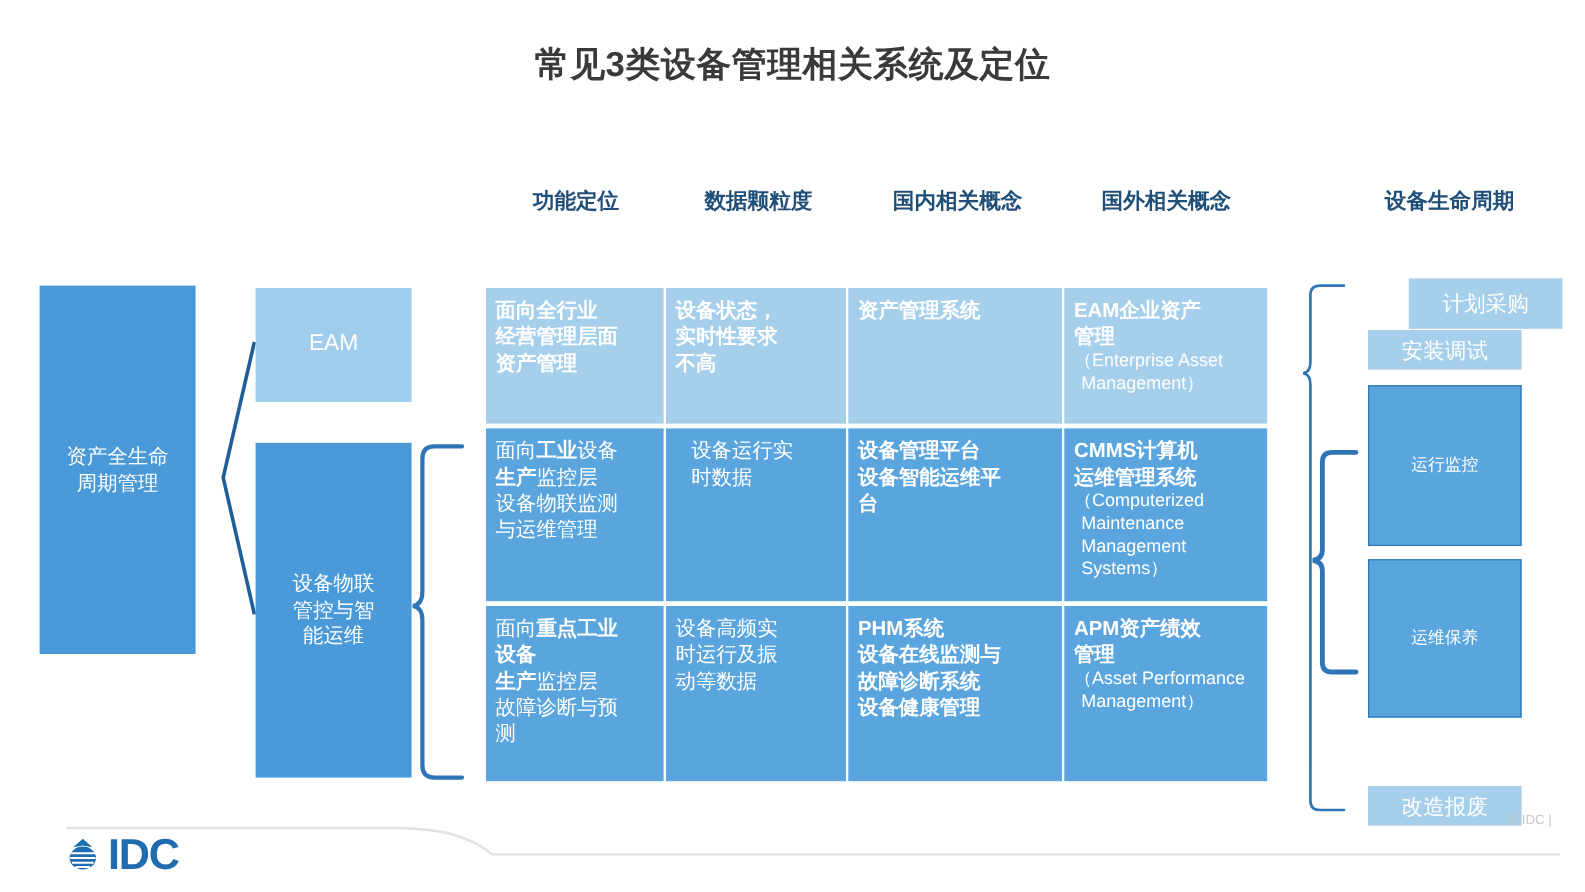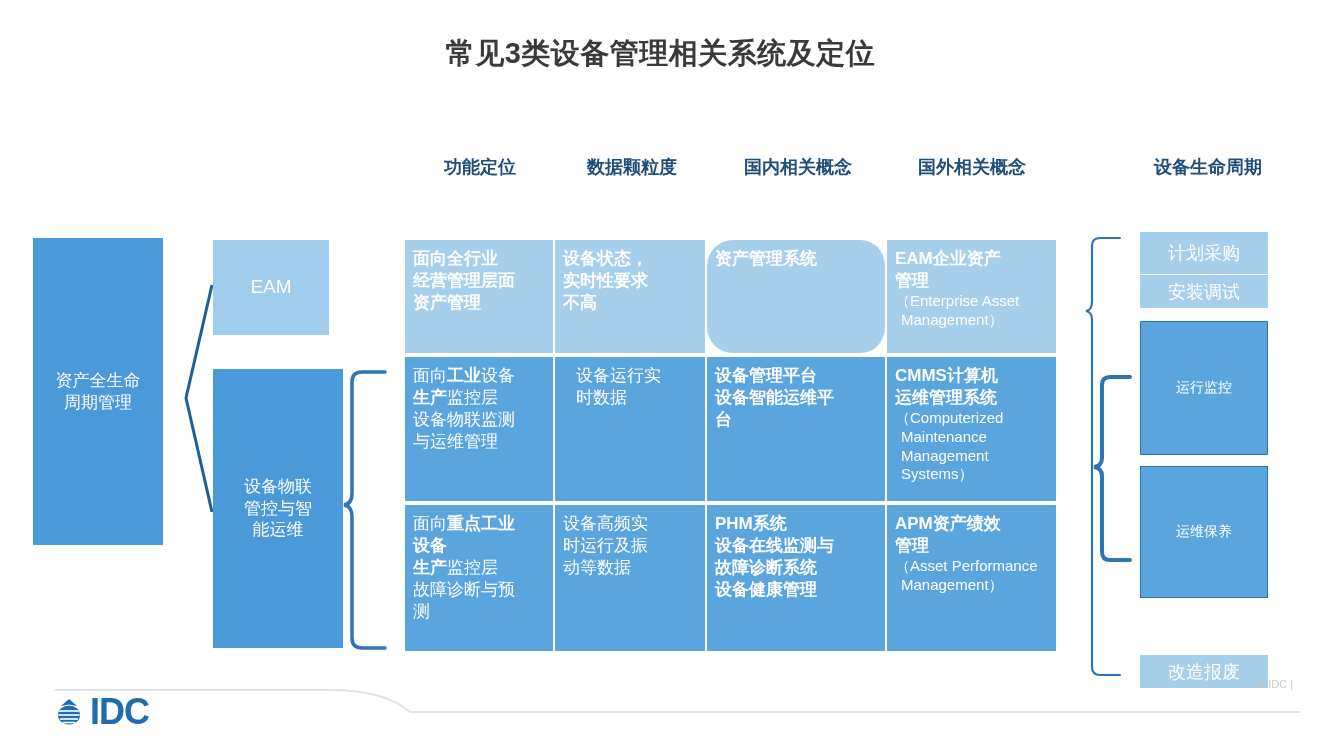--- a/index.html
+++ b/index.html
@@ -36,21 +36,21 @@
     position:absolute;
     display:flex;align-items:center;justify-content:center;
     text-align:center;color:#ffffff;
     line-height:1.28;
   }
   .left-main{
     left:33px;top:238px;width:130px;height:307px;
     background:#4a9ad9;font-size:17px;
   }
   .left-eam{
-    left:213px;top:240px;width:116px;height:95px;
+    left:213px;top:240px;width:130px;height:95px;
     background:#9fcdeb;font-size:19px;
   }
   .left-iot{
     left:213px;top:369px;width:130px;height:279px;
     background:#4a9ad9;font-size:17px;
   }
 
   
   .matrix{position:absolute;left:405px;top:240px;width:651px;}
   .mrow{display:flex;width:651px;margin-bottom:4px;}
@@ -80,21 +80,21 @@
   .bold-cell{font-weight:bold;}
 
   
   .rbox{
     position:absolute;left:1140px;width:128px;
     display:flex;align-items:center;justify-content:center;
     color:#ffffff;text-align:center;
   }
   .r-light{background:#a5cfeb;font-size:18px;}
   .r-mid{background:#5aa5de;border:1px solid #2e75b6;box-sizing:border-box;font-size:14px;}
-  .rb0{top:232px;height:42px;}
+  .rb0{top:232px;height:42px;margin-left:34px;}
   .rb1{top:275px;height:33px;}
   .rb2{top:321px;height:134px;}
   .rb3{top:466px;height:132px;}
   .rb4{top:655px;height:33px;}
 
   
   .conn{position:absolute;left:0;top:0;width:1321px;height:743px;pointer-events:none;}
   .logo{
     position:absolute;left:52px;top:694px;
     display:flex;align-items:center;gap:4px;
@@ -150,21 +150,21 @@
 
   <div class="matrix">
 
     <div class="mrow r0 row-light">
       <div class="mcell c0 bold-cell" style="white-space:pre-line;">面向全行业
 经营管理层面
 资产管理</div>
       <div class="mcell c1 bold-cell" style="white-space:pre-line;">设备状态，
 实时性要求
 不高</div>
-      <div class="mcell c2 bold-cell" style="white-space:pre-line;border-radius:26px;">资产管理系统</div>
+      <div class="mcell c2 bold-cell" style="white-space:pre-line;">资产管理系统</div>
       <div class="mcell c3">
         <span class="bold-cell" style="white-space:pre-line;">EAM企业资产
 管理</span>
         <span class="en">（Enterprise Asset Management）</span>
       </div>
     </div>
 
     <div class="mrow r1 row-mid">
       <div class="mcell c0">
         面向<b>工业</b>设备<br><b>生产</b>监控层<br>设备物联监测<br>与运维管理

